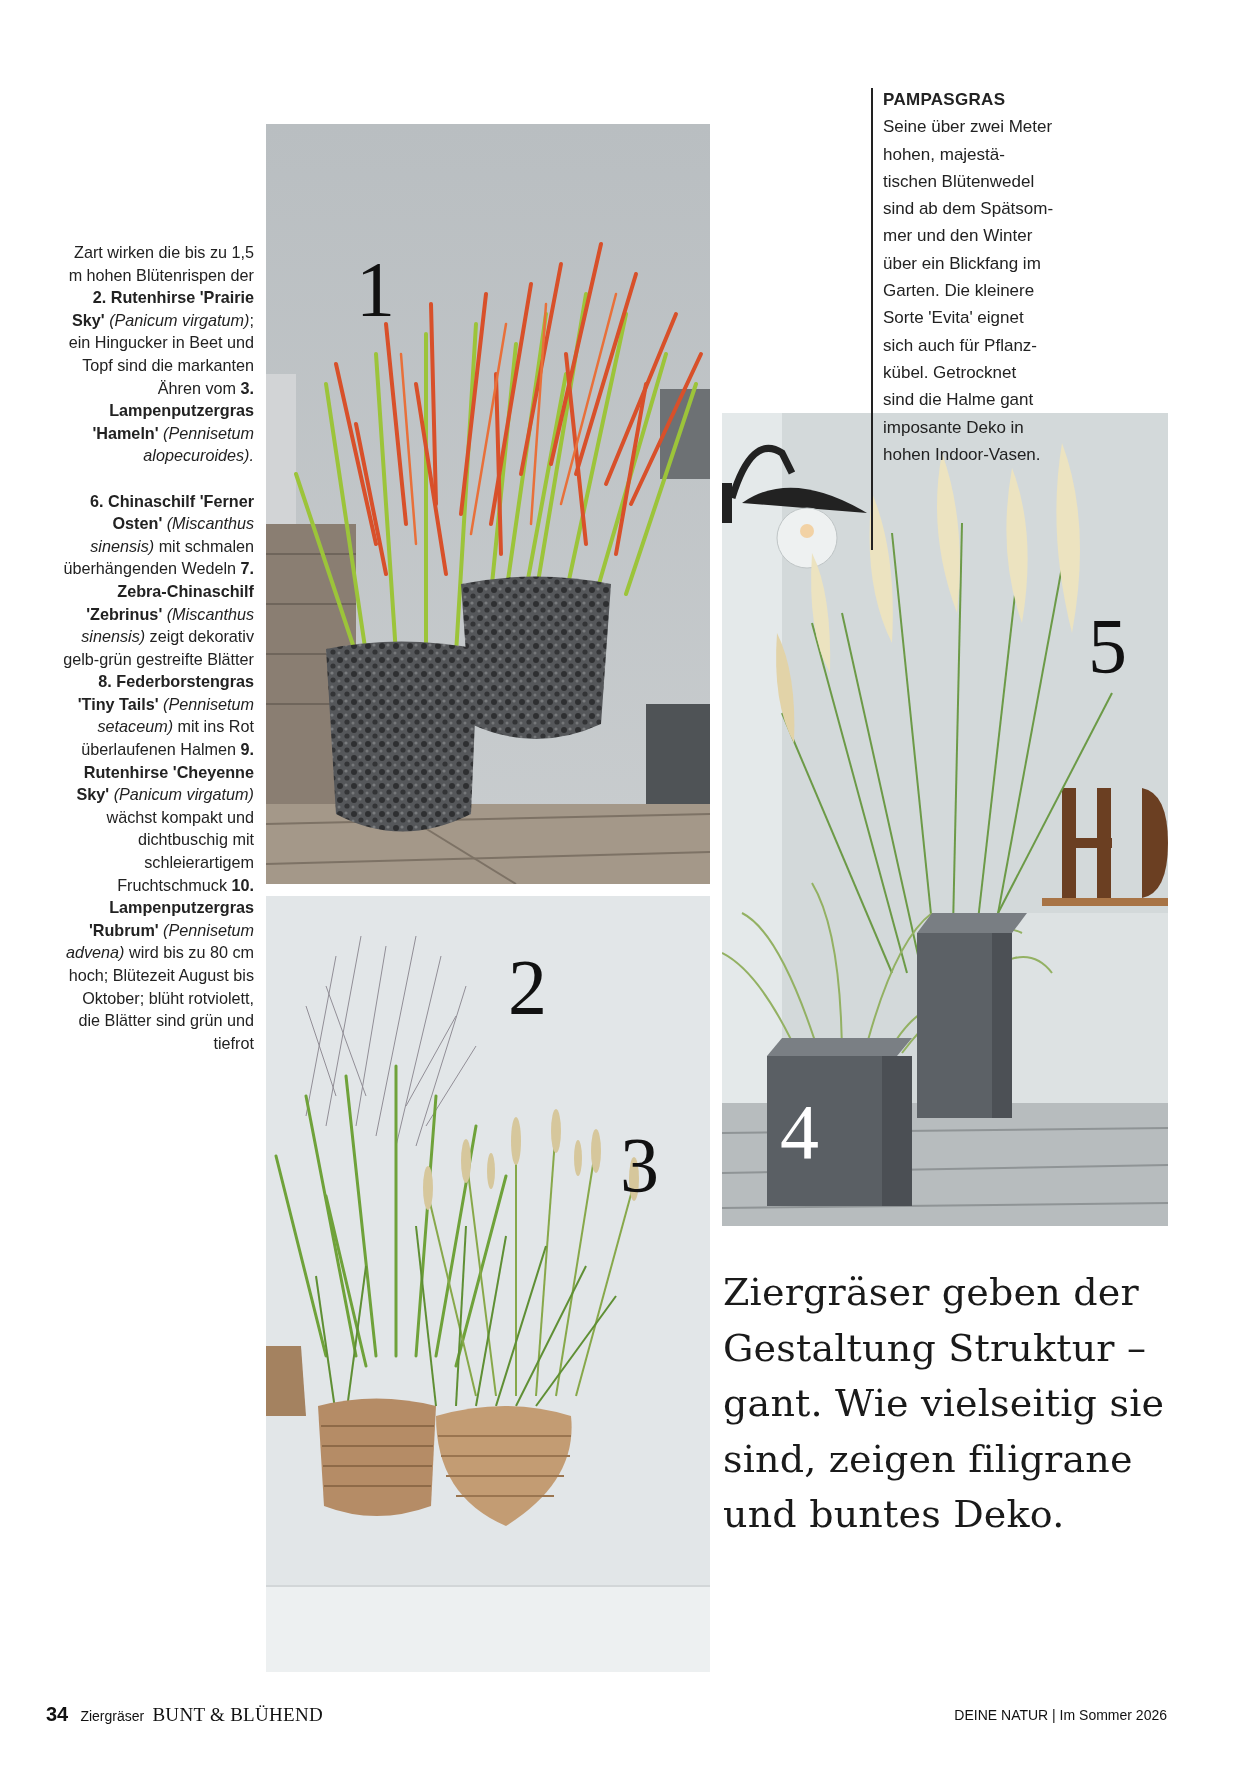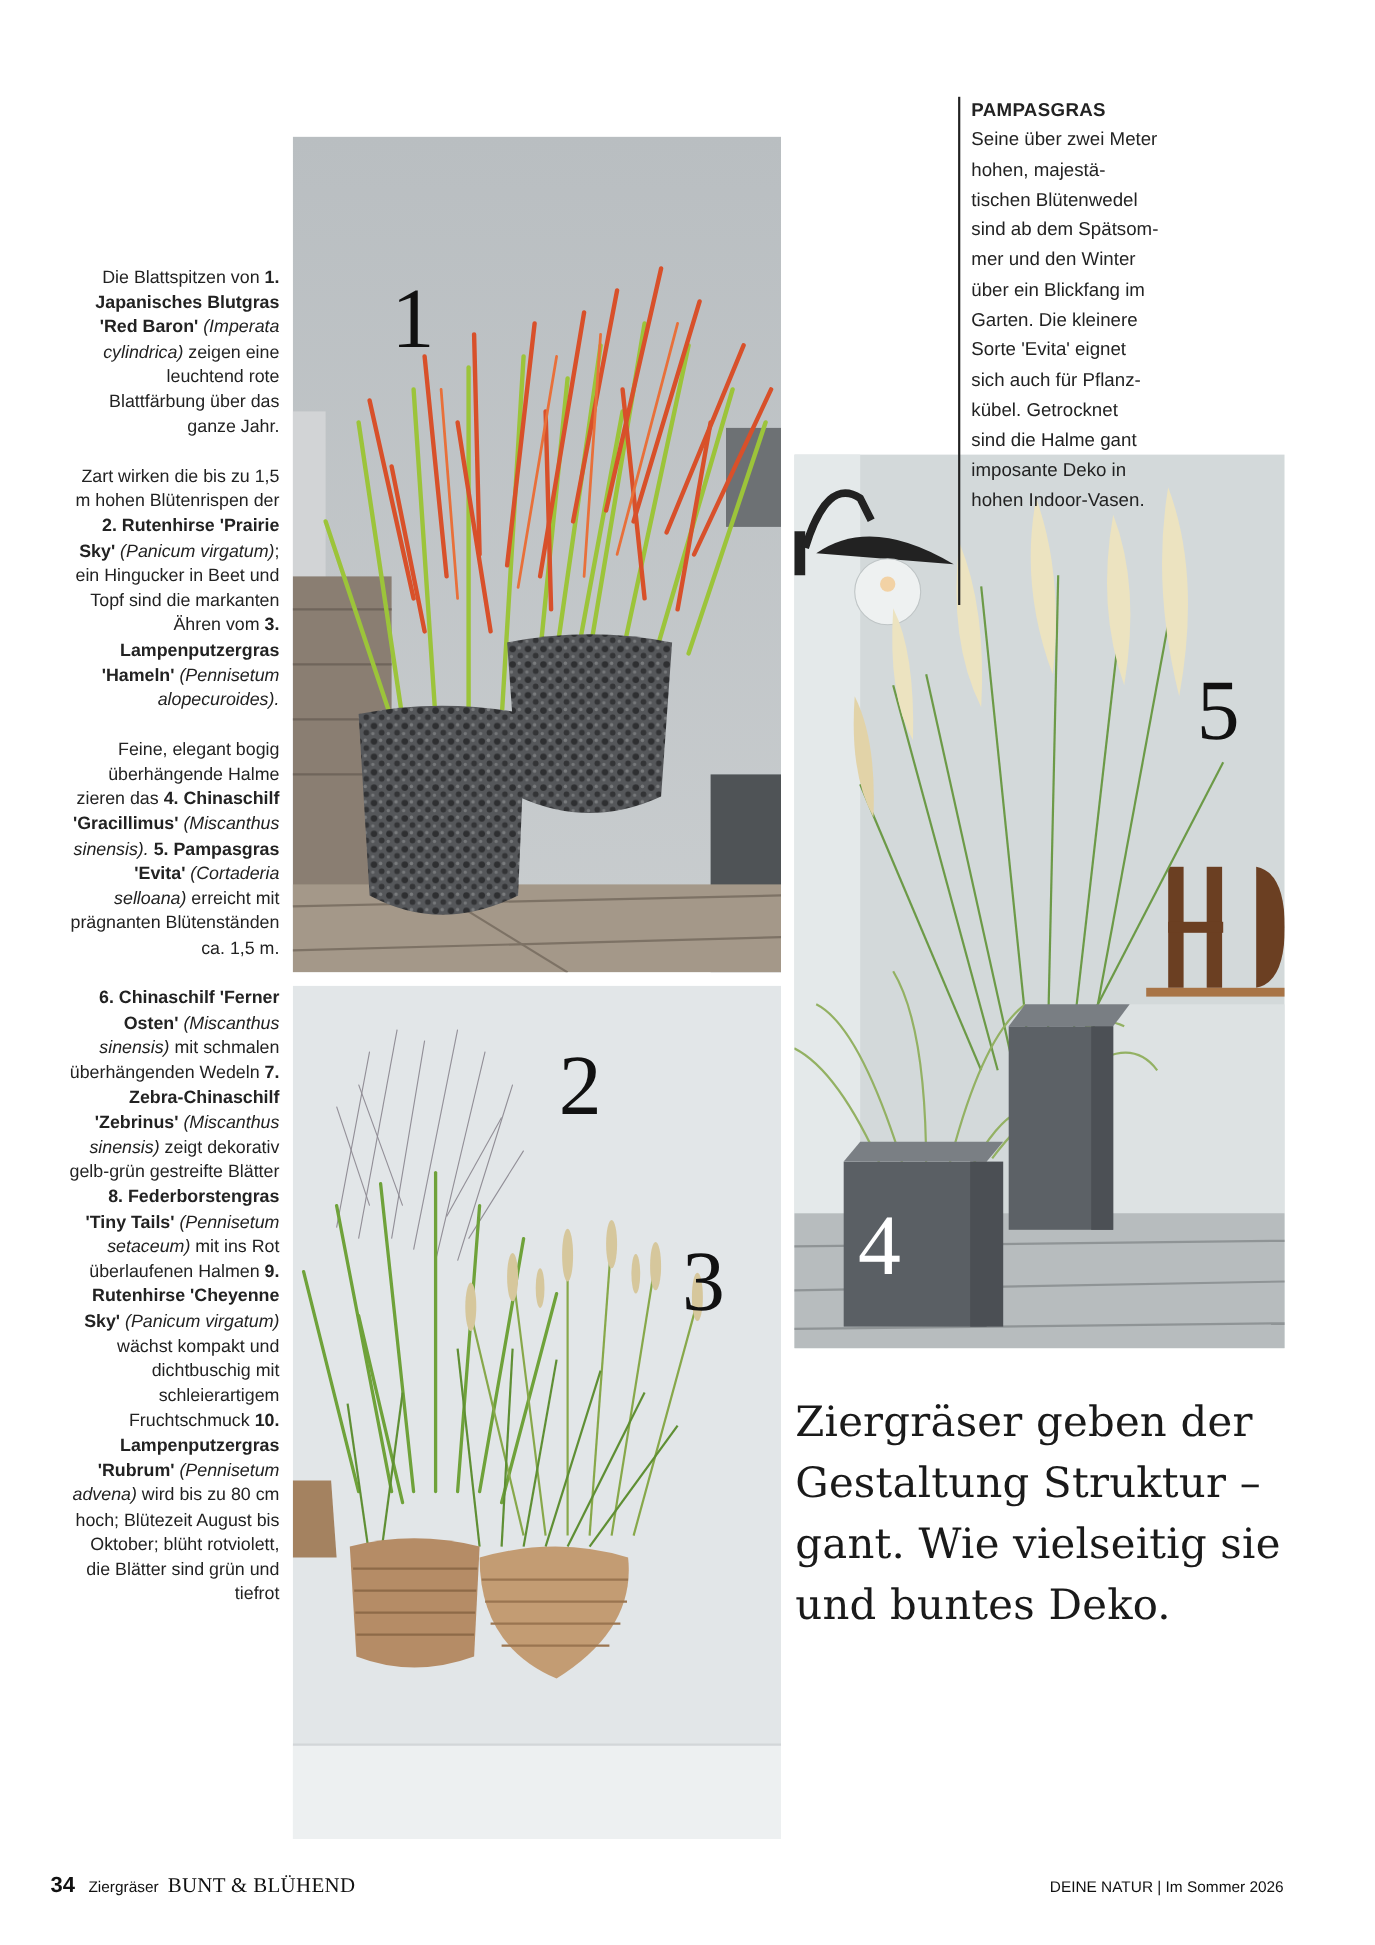--- a/index.html
+++ b/index.html
@@ -47,23 +47,21 @@
   .footer-left { left: 46px; top: 1703px; font-size: 15px; color: #111; white-space: nowrap; }
   .footer-left .pg { font-weight: bold; font-size: 20px; margin-right: 8px; }
   .footer-left .sect { font-size: 14px; margin-right: 4px; }
   .footer-left .mag { font-family: "Liberation Serif", serif; font-size: 19px; letter-spacing: 0.3px; text-align: right; }
   .footer-right { right: 83px; top: 1707px; font-size: 14px; color: #111; white-space: nowrap; }
 </style>
 </head>
 <body>
 
 <div class="abs left-col" id="leftcol">
-    <p><span>Die Blattspitzen von </span><b>1. Japanisches Blutgras 'Red Baron'</b><i> (Imperata cylindrica)</i><span> zeigen eine leuchtend rote Blattfärbung über das ganze Jahr.</span></p>
     <p><span>Zart wirken die bis zu 1,5 m hohen Blütenrispen der </span><b>2. Rutenhirse 'Prairie Sky'</b><i> (Panicum virgatum)</i><span>; ein Hingucker in Beet und Topf sind die markanten Ähren vom </span><b>3. Lampenputzergras 'Hameln'</b><i> (Pennisetum alopecuroides).</i></p>
-    <p><span>Feine, elegant bogig überhängende Halme zieren das </span><b>4. Chinaschilf 'Gracillimus'</b><i> (Miscanthus sinensis).</i><b> 5. Pampasgras 'Evita'</b><i> (Cortaderia selloana)</i><span> erreicht mit prägnanten Blütenständen ca. 1,5 m.</span></p>
     <p><b>6. Chinaschilf 'Ferner Osten'</b><i> (Miscanthus sinensis)</i><span> mit schmalen überhängenden Wedeln </span><b>7. Zebra-Chinaschilf 'Zebrinus'</b><i> (Miscanthus sinensis)</i><span> zeigt dekorativ gelb-grün gestreifte Blätter </span><b>8. Federborstengras 'Tiny Tails'</b><i> (Pennisetum setaceum)</i><span> mit ins Rot überlaufenen Halmen </span><b>9. Rutenhirse 'Cheyenne Sky'</b><i> (Panicum virgatum)</i><span> wächst kompakt und dichtbuschig mit schleierartigem Fruchtschmuck </span><b>10. Lampenputzergras 'Rubrum'</b><i> (Pennisetum advena)</i><span> wird bis zu 80 cm hoch; Blütezeit August bis Oktober; blüht rotviolett, die Blätter sind grün und tiefrot</span></p>
   </div>
 
 <div class="abs photo" style="left:266px; top:124px; width:444px; height:760px;">
   <svg viewBox="0 0 444 760" preserveAspectRatio="none">
     <defs>
       <linearGradient id="wall1" x1="0" y1="0" x2="0" y2="1">
         <stop offset="0" stop-color="#b9bec1"></stop>
           <stop offset="1" stop-color="#c9cdcf"></stop>
       </linearGradient>
@@ -308,20 +306,21 @@
   <div>kübel. Getrocknet</div>
   <div>sind die Halme gant</div>
   <div>imposante Deko in</div>
   <div>hohen Indoor-Vasen.</div>
 </div>
 
 <div class="abs quote">
   <div>Ziergräser geben der</div>
   <div>Gestaltung Struktur –</div>
   <div>gant. Wie vielseitig sie</div>
+  <div>sind, zeigen filigrane</div>
   <div>und buntes Deko.</div>
 </div>
 
 <div class="abs footer-left">
   <span class="pg">34</span>
   <span class="sect">Ziergräser</span>
   <span class="mag">BUNT &amp; BLÜHEND</span>
 </div>
 <div class="abs footer-right">DEINE NATUR | Im Sommer 2026</div>
 

